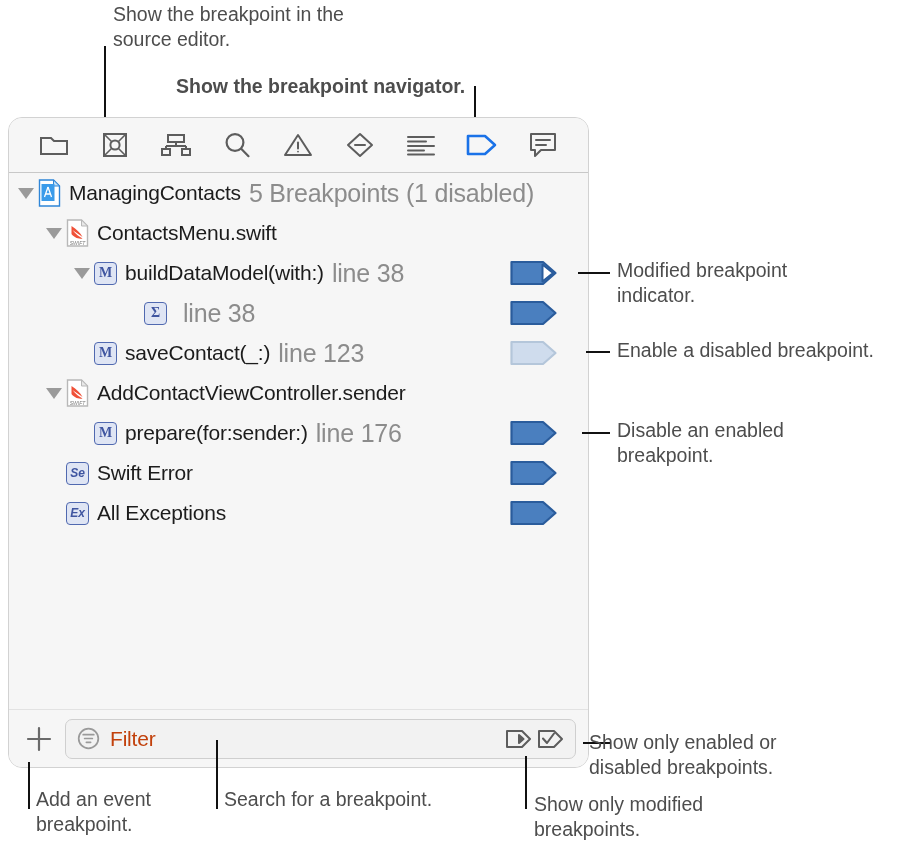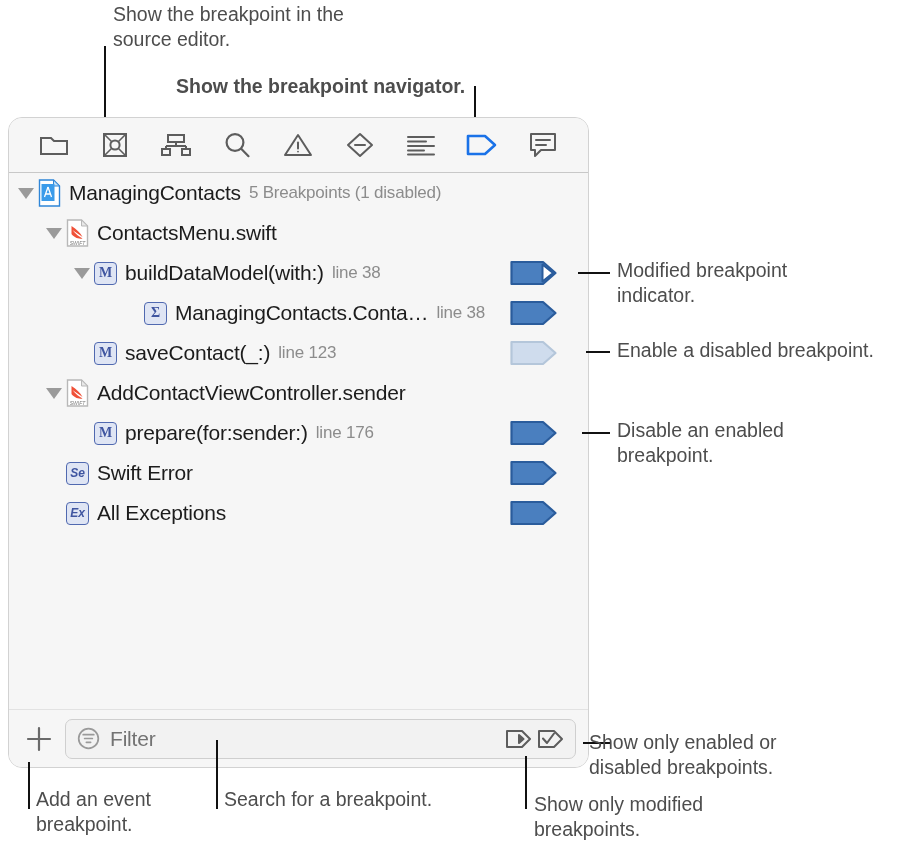--- a/index.html
+++ b/index.html
@@ -131,21 +131,21 @@
   }
   .badge.small { font-size: 12px; font-family: "Liberation Sans", sans-serif; font-style: italic; }
 
   .row-label {
     font-size: 21px;
     color: #1c1c1c;
     white-space: nowrap;
     letter-spacing: -0.2px;
   }
   .row-sub {
-    font-size: 17px;
+    font-size: 25px;
     color: #8c8c8c;
     white-space: nowrap;
     margin-left: 8px;
     letter-spacing: -0.2px;
   }
 
   .bp-flag {
     position: absolute;
     right: 30px;
     top: 50%;
@@ -183,21 +183,21 @@
     border: 1px solid #cfcfcf;
     border-radius: 7px;
     display: flex;
     align-items: center;
     padding: 0 8px 0 10px;
     box-sizing: border-box;
   }
   #filter-placeholder {
     flex: 1 1 auto;
     font-size: 21px;
-    color: #737373;
+    color: #c2410c;
     margin-left: 9px;
     letter-spacing: -0.2px;
   }
   .filter-toggle {
     width: 32px; height: 30px;
     display: flex; align-items: center; justify-content: center;
     color: #5d5d5d;
     flex: 0 0 auto;
   }
 </style>
@@ -328,21 +328,20 @@
           <path d="M32.5 4 L43 12.5 L32.5 21 Z" fill="#ffffff" stroke="#2a5c9c" stroke-width="2" stroke-linejoin="round"></path>
         </svg>
       </span>
     </div>
 
     <div class="tree-row" style="padding-left:112px;">
       <div class="disclosure empty"></div>
       <div class="row-icon">
         <span class="badge">Σ</span>
       </div>
-      <span class="row-label">ManagingContacts.Conta…</span>
       <span class="row-sub">line 38</span>
       <span class="bp-flag">
         <svg width="48" height="25" viewBox="0 0 48 25">
           <path d="M1.5 1.5 H33 L45.5 12.5 L33 23.5 H1.5 Z" fill="#4a7fbf" stroke="#2a5c9c" stroke-width="2.2" stroke-linejoin="round"></path>
         </svg>
       </span>
     </div>
 
     <div class="tree-row" style="padding-left:62px;">
       <div class="disclosure empty"></div>

